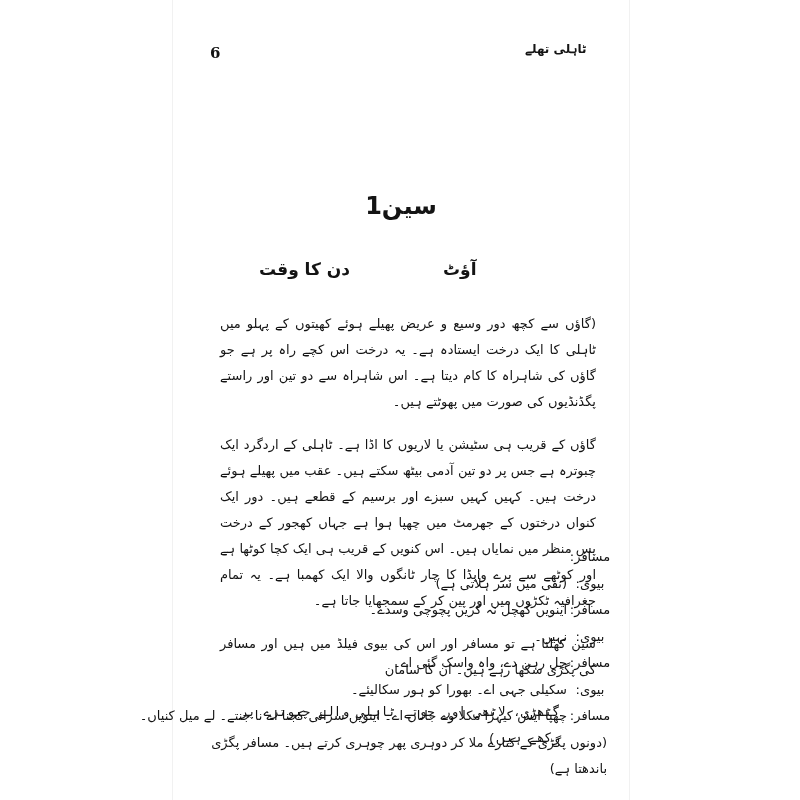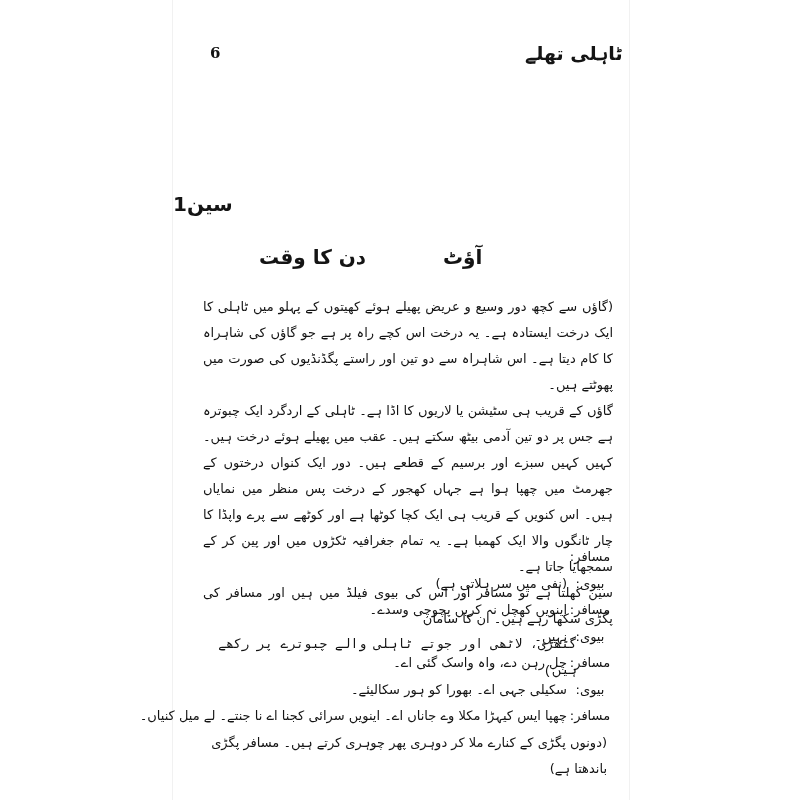--- a/index.html
+++ b/index.html
@@ -39,53 +39,53 @@
       font-family: "DejaVu Serif", serif;
       font-weight: bold;
       font-size: 15px;
     }
     .book-title {
       position: absolute;
       left: 352px;
       top: 0;
       direction: rtl;
       font-weight: bold;
-      font-size: 19px;
+      font-size: 12px;
     }
     .scene-title {
       position: absolute;
       left: 0;
       width: 456px;
       top: 192px;
-      text-align: left;
+      text-align: center;
       direction: rtl;
       font-weight: bold;
-      font-size: 20px;
+      font-size: 24px;
     }
     .scene-meta {
       position: absolute;
-      top: 245px;
+      top: 259px;
       font-weight: bold;
-      font-size: 20px;
+      font-size: 17px;
       direction: rtl;
     }
     .meta-location { left: 270px; }
     .meta-time { left: 86px; }
     .body {
       position: absolute;
       left: 30px;
       top: 294px;
       width: 410px;
       direction: rtl;
       text-align: justify;
       font-size: 13px;
       line-height: 26px;
     }
     .body p {
-      margin: 0;
+      margin: 17px;
     }
     .stage-note {
       padding-right: 36px;
       text-align: right;
       font-family: Liberation Mono, monospace;
     }
     .dialogue {
       position: absolute;
       left: 30px;
       top: 544px;

